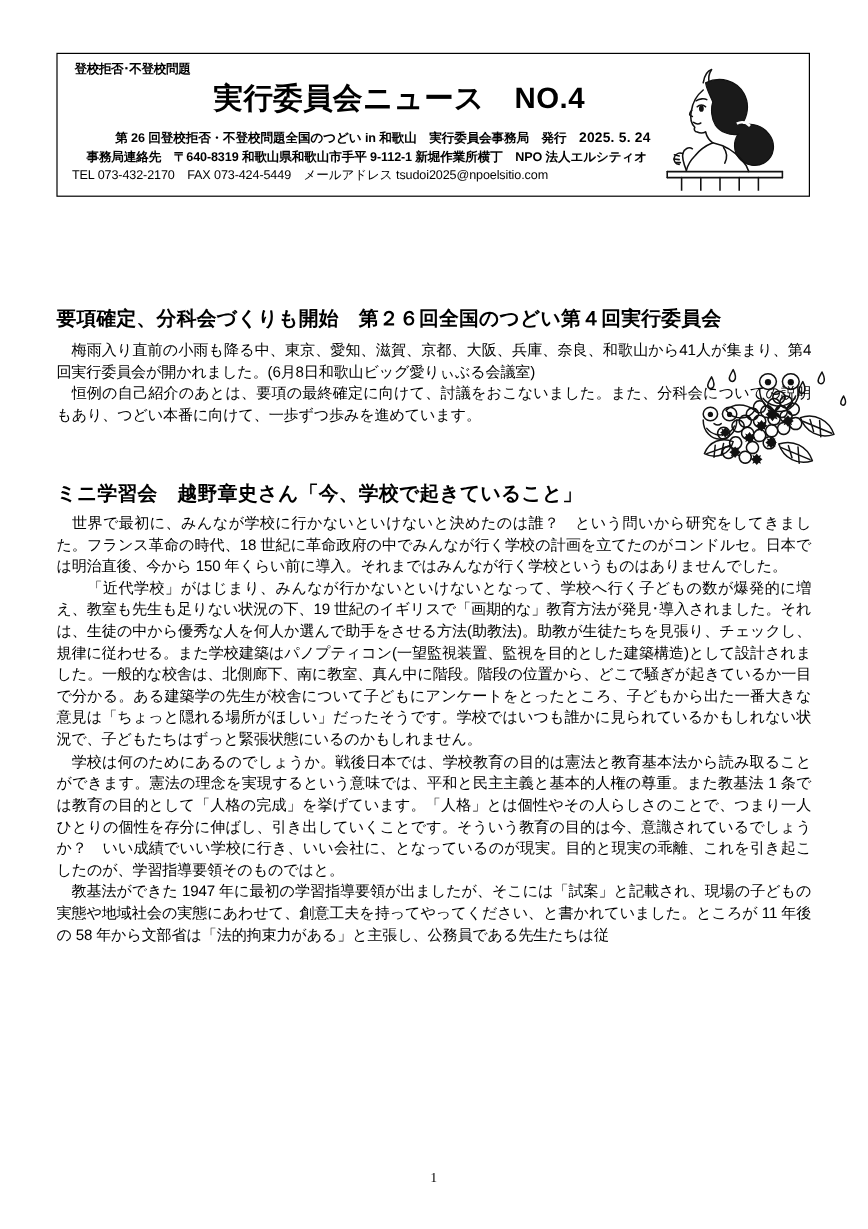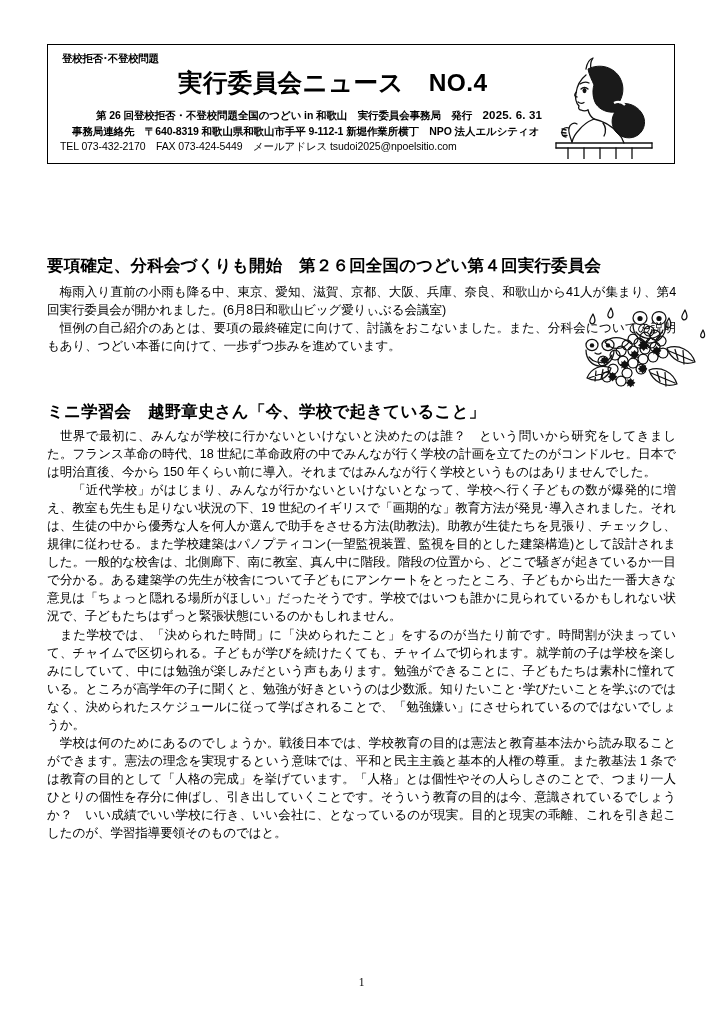--- a/index.html
+++ b/index.html
@@ -138,21 +138,21 @@
 <div class="page">
 
   <div class="masthead">
 
     <div class="masthead-kicker">登校拒否･不登校問題</div>
 
 
     <div class="masthead-title2">実行委員会ニュース　NO.4</div>
 
     <div class="masthead-meta">
-      <div class="meta-line-1"><span>第 26 回登校拒否・不登校問題全国のつどい in 和歌山　実行委員会事務局　発行　</span><span class="meta-strong-date">2025. 6. 31</span></div>
+      <div class="meta-line-1"><span>第 26 回登校拒否・不登校問題全国のつどい in 和歌山　実行委員会事務局　発行　</span><span class="meta-strong-date">2025. 5. 24</span></div>
       <div class="meta-line-2">事務局連絡先　〒640-8319 和歌山県和歌山市手平 9-112-1 新堀作業所横丁　NPO 法人エルシティオ</div>
       <div class="meta-line-3">TEL 073-432-2170　FAX 073-424-5449　メールアドレス tsudoi2025@npoelsitio.com</div>
     </div>
 
     <svg class="girl-ill" viewBox="0 0 120 112" xmlns="http://www.w3.org/2000/svg">
       <g fill="none" stroke="#111" stroke-width="1.3" stroke-linecap="round" stroke-linejoin="round">
 
         <path d="M38 22 C39 16 42 12 45 11 C43 14 42 18 43 22"></path>
 
         <path d="M38 28 C33 32 29 39 28 46 C27 51 28 56 31 59 C30 61 31 63 33 63 C35 64 38 64 40 63"></path>
@@ -254,19 +254,19 @@
         <path d="M20 62 l1.4 -1.8 l1.4 1.8 l1.8 -0.7 l-0.7 1.8 l1.8 1.4 l-1.8 1.4 l0.7 1.8 l-1.8 -0.7 l-1.4 1.8 l-1.4 -1.8 l-1.8 0.7 l0.7 -1.8 l-1.8 -1.4 l1.8 -1.4 l-0.7 -1.8 Z"></path>
       </g>
     </g>
   </svg>
 
   <div class="sec-head" id="sec-head-2">ミニ学習会　越野章史さん「今、学校で起きていること」</div>
 
   <div class="body-block" id="lecture-block">
     <p>　世界で最初に、みんなが学校に行かないといけないと決めたのは誰？　という問いから研究をしてきました。フランス革命の時代、18 世紀に革命政府の中でみんなが行く学校の計画を立てたのがコンドルセ。日本では明治直後、今から 150 年くらい前に導入。それまではみんなが行く学校というものはありませんでした。</p>
     <p>　　「近代学校」がはじまり、みんなが行かないといけないとなって、学校へ行く子どもの数が爆発的に増え、教室も先生も足りない状況の下、19 世紀のイギリスで「画期的な」教育方法が発見･導入されました。それは、生徒の中から優秀な人を何人か選んで助手をさせる方法(助教法)。助教が生徒たちを見張り、チェックし、規律に従わせる。また学校建築はパノプティコン(一望監視装置、監視を目的とした建築構造)として設計されました。一般的な校舎は、北側廊下、南に教室、真ん中に階段。階段の位置から、どこで騒ぎが起きているか一目で分かる。ある建築学の先生が校舎について子どもにアンケートをとったところ、子どもから出た一番大きな意見は「ちょっと隠れる場所がほしい」だったそうです。学校ではいつも誰かに見られているかもしれない状況で、子どもたちはずっと緊張状態にいるのかもしれません。</p>
-    <p>　また学校では、「決められた時間」に「決められたこと」をするのが当たり前です。時間割が決まっていて、チャイムで区切られる。子どもが学びを続けたくても、チャイムで切られます。就学前の子は学校を楽しみにしていて、中には勉強が楽しみだという声もあります。勉強ができることに、子どもたちは素朴に憧れている。ところが高学年の子に聞くと、勉強が好きというのは少数派。知りたいこと･学びたいことを学ぶのではなく、決められたスケジュールに従って学ばされることで、「勉強嫌い」にさせられているのではないでしょうか。</p>
     <p>　学校は何のためにあるのでしょうか。戦後日本では、学校教育の目的は憲法と教育基本法から読み取ることができます。憲法の理念を実現するという意味では、平和と民主主義と基本的人権の尊重。また教基法 1 条では教育の目的として「人格の完成」を挙げています。「人格」とは個性やその人らしさのことで、つまり一人ひとりの個性を存分に伸ばし、引き出していくことです。そういう教育の目的は今、意識されているでしょうか？　いい成績でいい学校に行き、いい会社に、となっているのが現実。目的と現実の乖離、これを引き起こしたのが、学習指導要領そのものではと。</p>
+    <p>　教基法ができた 1947 年に最初の学習指導要領が出ましたが、そこには「試案」と記載され、現場の子どもの実態や地域社会の実態にあわせて、創意工夫を持ってやってください、と書かれていました。ところが 11 年後の 58 年から文部省は「法的拘束力がある」と主張し、公務員である先生たちは従</p>
   </div>
 
   <div class="page-number">1</div>
 
 </div>
 
 </body></html>

